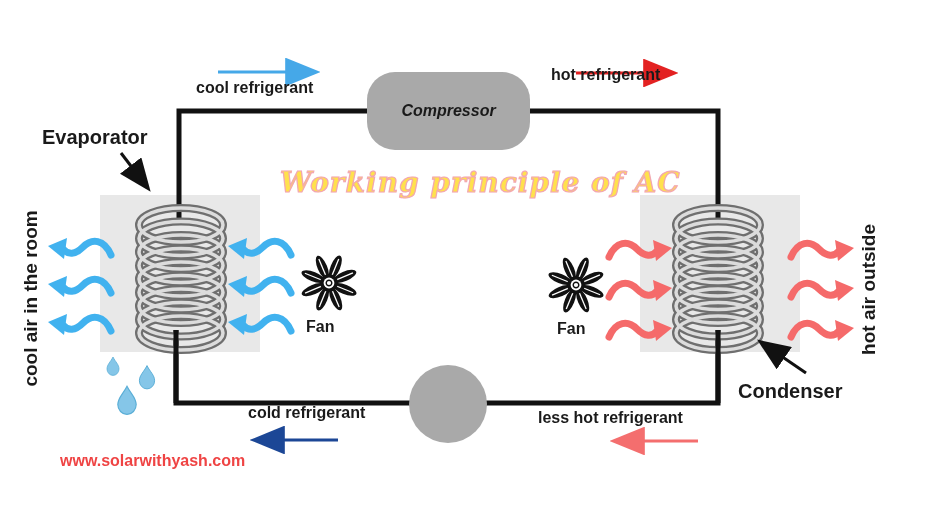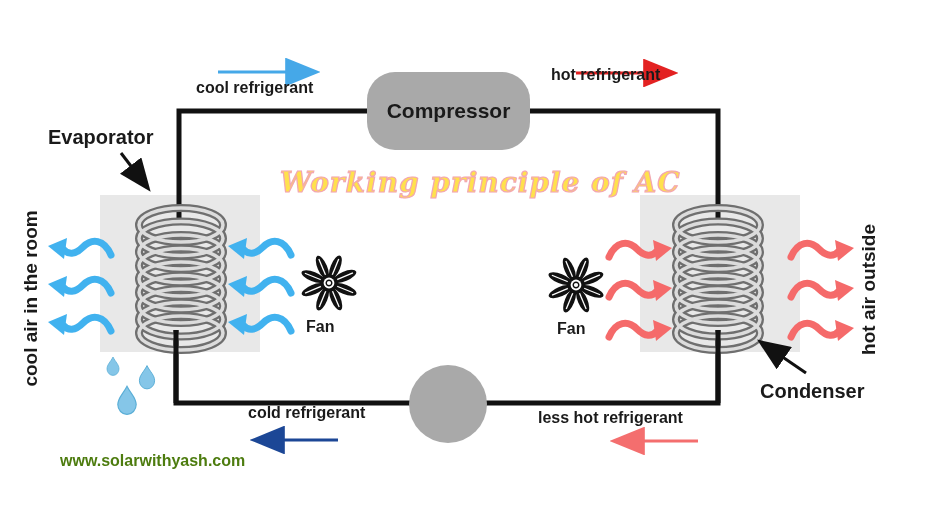--- a/index.html
+++ b/index.html
@@ -15,23 +15,23 @@
           font-family:"Liberation Sans",sans-serif;color:var(--text);}
   #diagram-svg{position:absolute;left:0;top:0;z-index:1;}
   .lbl{position:absolute;z-index:3;font-weight:700;white-space:nowrap;line-height:1.1;text-align:right;}
   .flow-lbl{font-size:16px;}
   .comp-lbl{font-size:20px;}
   .title{left:256px;top:168px;font-family:"DejaVu Serif",serif;font-style:italic;
          font-size:28px;letter-spacing:1px;color:var(--title-fill);
          -webkit-text-stroke:1.2px var(--title-outline);
          text-shadow:0 0 1px var(--title-outline);margin-left:24px;}
   .compressor-lbl{left:367px;top:72px;width:163px;height:78px;display:flex;
-                  align-items:center;justify-content:center;font-size:21px;}
+                  align-items:center;justify-content:center;font-size:16px;font-style:italic;}
   .vert{transform:rotate(-90deg);text-align:center;font-size:19px;}
-  .watermark{left:60px;top:452px;font-size:16px;color:#4d7c0f;}
+  .watermark{left:60px;top:452px;font-size:16px;color:#ef4444;}
 </style>
 </head>
 <body>
 
 <div id="canvas">
 
   <svg id="diagram-svg" width="940" height="529" viewBox="0 0 940 529">
     <defs>
       <marker id="mhCool" markerWidth="11" markerHeight="9" refX="9" refY="4.5" orient="auto">
         <path d="M0,0 L11,4.5 L0,9 Z" style="fill:var(--flow-cool)"></path>
@@ -194,23 +194,23 @@
     </g>
 
     <line x1="121" y1="153" x2="147" y2="187" stroke="#111" stroke-width="3" marker-end="url(#mhBlack)"></line>
     <line x1="806" y1="373" x2="762" y2="343" stroke="#111" stroke-width="3" marker-end="url(#mhBlack)"></line>
   </svg>
 
   <div class="lbl title">Working principle of AC</div>
 
   <div class="lbl compressor-lbl">Compressor</div>
 
-  <div class="lbl comp-lbl" style="left:42px;top:126px;margin-left:6px;">Evaporator</div>
-
-  <div class="lbl comp-lbl" style="left:738px;top:380px;margin-left:22px;">Condenser</div>
+  <div class="lbl comp-lbl" style="left:42px;top:126px;">Evaporator</div>
+
+  <div class="lbl comp-lbl" style="left:738px;top:380px;">Condenser</div>
 
 
   <div class="lbl flow-lbl" style="left:196px;top:79px;">cool refrigerant</div>
 
   <div class="lbl flow-lbl" style="left:551px;top:66px;">hot refrigerant</div>
 
   <div class="lbl flow-lbl" style="left:204px;top:404px;margin-left:44px;">cold refrigerant</div>
 
   <div class="lbl flow-lbl" style="left:538px;top:409px;">less hot refrigerant</div>
 

